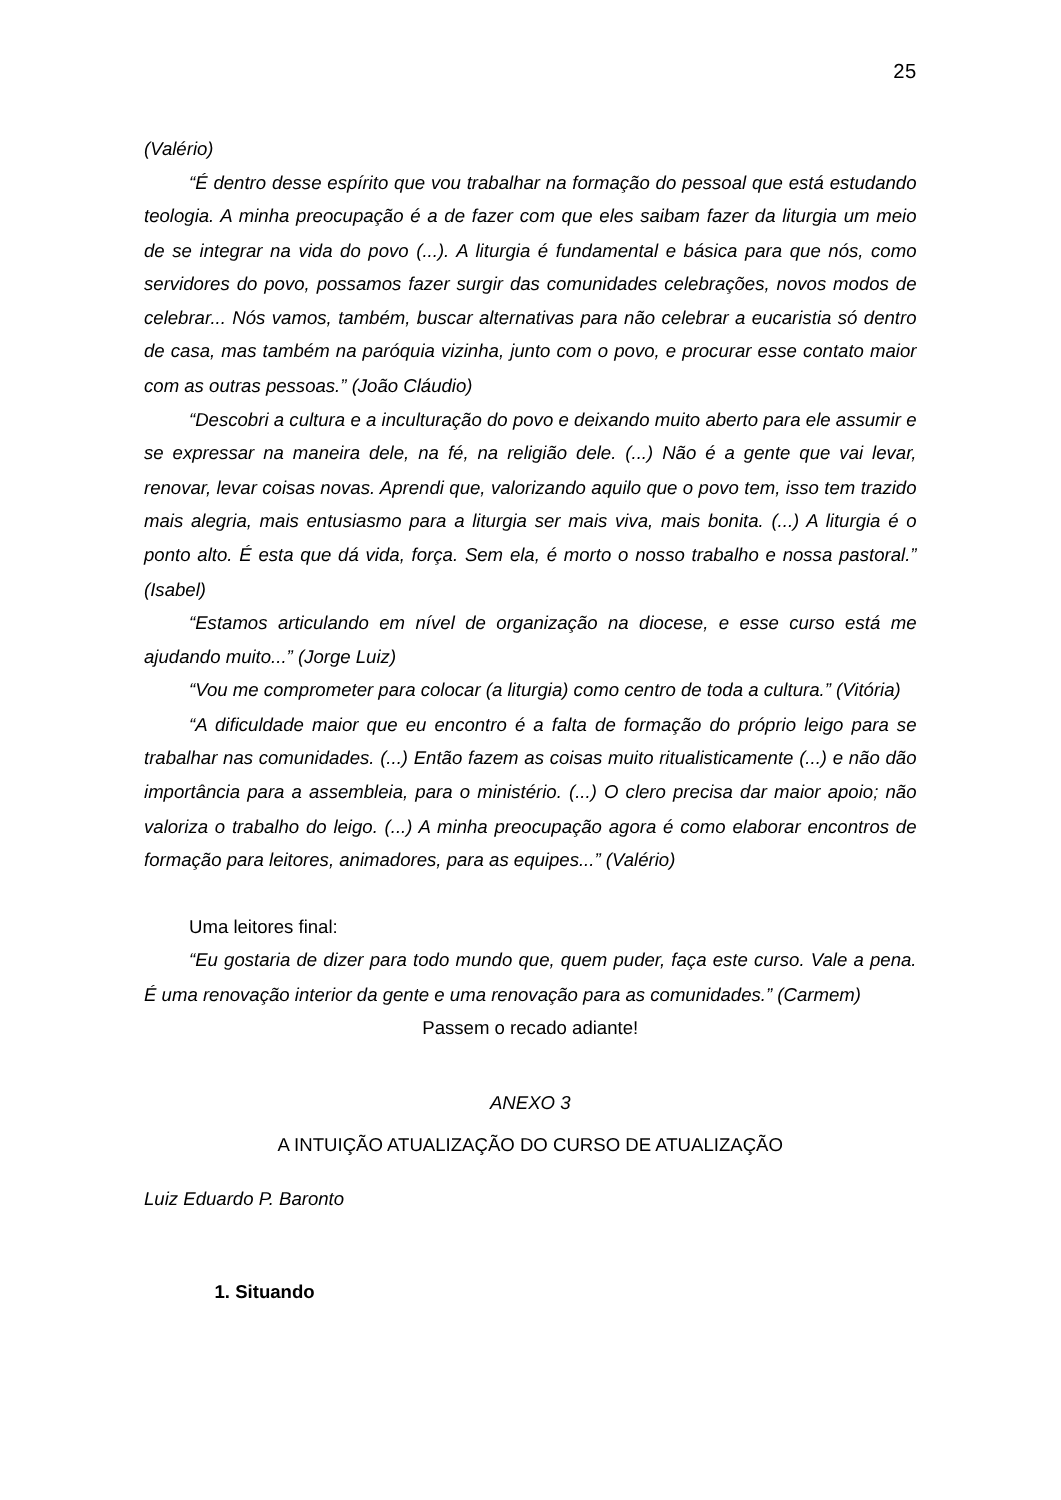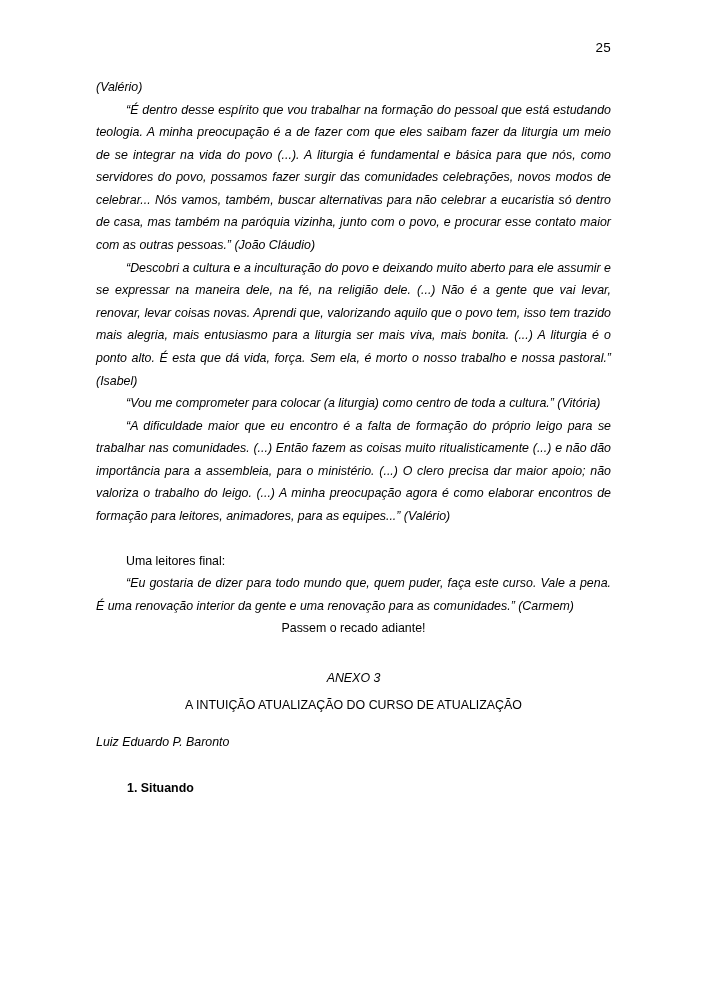--- a/index.html
+++ b/index.html
@@ -13,21 +13,21 @@
     font-family: "Liberation Serif", serif;
     color: #000000;
     position: relative;
     overflow: hidden;
   }
   .page {
     position: relative;
     width: 707px;
     height: 1000px;
     box-sizing: border-box;
-    padding: 28px 96px 0 96px;
+    padding: 40px 96px 0 96px;
   }
   .page-number {
     position: absolute;
     top: 40px;
     right: 96px;
     font-family: "Liberation Sans", sans-serif;
     font-size: 13.5px;
     color: #000;
     letter-spacing: 0.2px;
   }
@@ -57,21 +57,21 @@
   .center {
     text-align: center;
     text-indent: 0;
   }
   .section-head {
     font-family: "Liberation Sans", sans-serif;
     font-size: 12.4px;
     font-weight: bold;
     font-style: normal;
     text-indent: 30px;
-    margin: 1px;
+    margin: 17px;
     line-height: 1.82;
   }
   .anexo-title {
     font-family: "Liberation Sans", sans-serif;
     font-size: 12.4px;
     font-style: italic;
     text-align: center;
     line-height: 1.82;
     margin: 5px;
   }
@@ -99,20 +99,21 @@
   <div class="page-number">25</div>
 
   <div class="body-text">
 
     <p class="noindent">(Valério)</p>
 
     <p class="indent">“É dentro desse espírito que vou trabalhar na formação do pessoal que está estudando teologia. A minha preocupação é a de fazer com que eles saibam fazer da liturgia um meio de se integrar na vida do povo (...). A liturgia é fundamental e básica para que nós, como servidores do povo, possamos fazer surgir das comunidades celebrações, novos modos de celebrar... Nós vamos, também, buscar alternativas para não celebrar a eucaristia só dentro de casa, mas também na paróquia vizinha, junto com o povo, e procurar esse contato maior com as outras pessoas.” (João Cláudio)</p>
 
     <p class="indent">“Descobri a cultura e a inculturação do povo e deixando muito aberto para ele assumir e se expressar na maneira dele, na fé, na religião dele. (...) Não é a gente que vai levar, renovar, levar coisas novas. Aprendi que, valorizando aquilo que o povo tem, isso tem trazido mais alegria, mais entusiasmo para a liturgia ser mais viva, mais bonita. (...) A liturgia é o ponto alto. É esta que dá vida, força. Sem ela, é morto o nosso trabalho e nossa pastoral.” (Isabel)</p>
 
+    <p class="indent">“Estamos articulando em nível de organização na diocese, e esse curso está me ajudando muito...” (Jorge Luiz)</p>
 
     <p class="indent">“Vou me comprometer para colocar (a liturgia) como centro de toda a cultura.” (Vitória)</p>
 
     <p class="indent">“A dificuldade maior que eu encontro é a falta de formação do próprio leigo para se trabalhar nas comunidades. (...) Então fazem as coisas muito ritualisticamente (...) e não dão importância para a assembleia, para o ministério. (...) O clero precisa dar maior apoio; não valoriza o trabalho do leigo. (...) A minha preocupação agora é como elaborar encontros de formação para leitores, animadores, para as equipes...” (Valério)</p>
 
     <div class="spacer-md"></div>
 
     <p class="indent upright">Uma leitores final:</p>
 
     <p class="indent">“Eu gostaria de dizer para todo mundo que, quem puder, faça este curso. Vale a pena. É uma renovação interior da gente e uma renovação para as comunidades.” (Carmem)</p>

